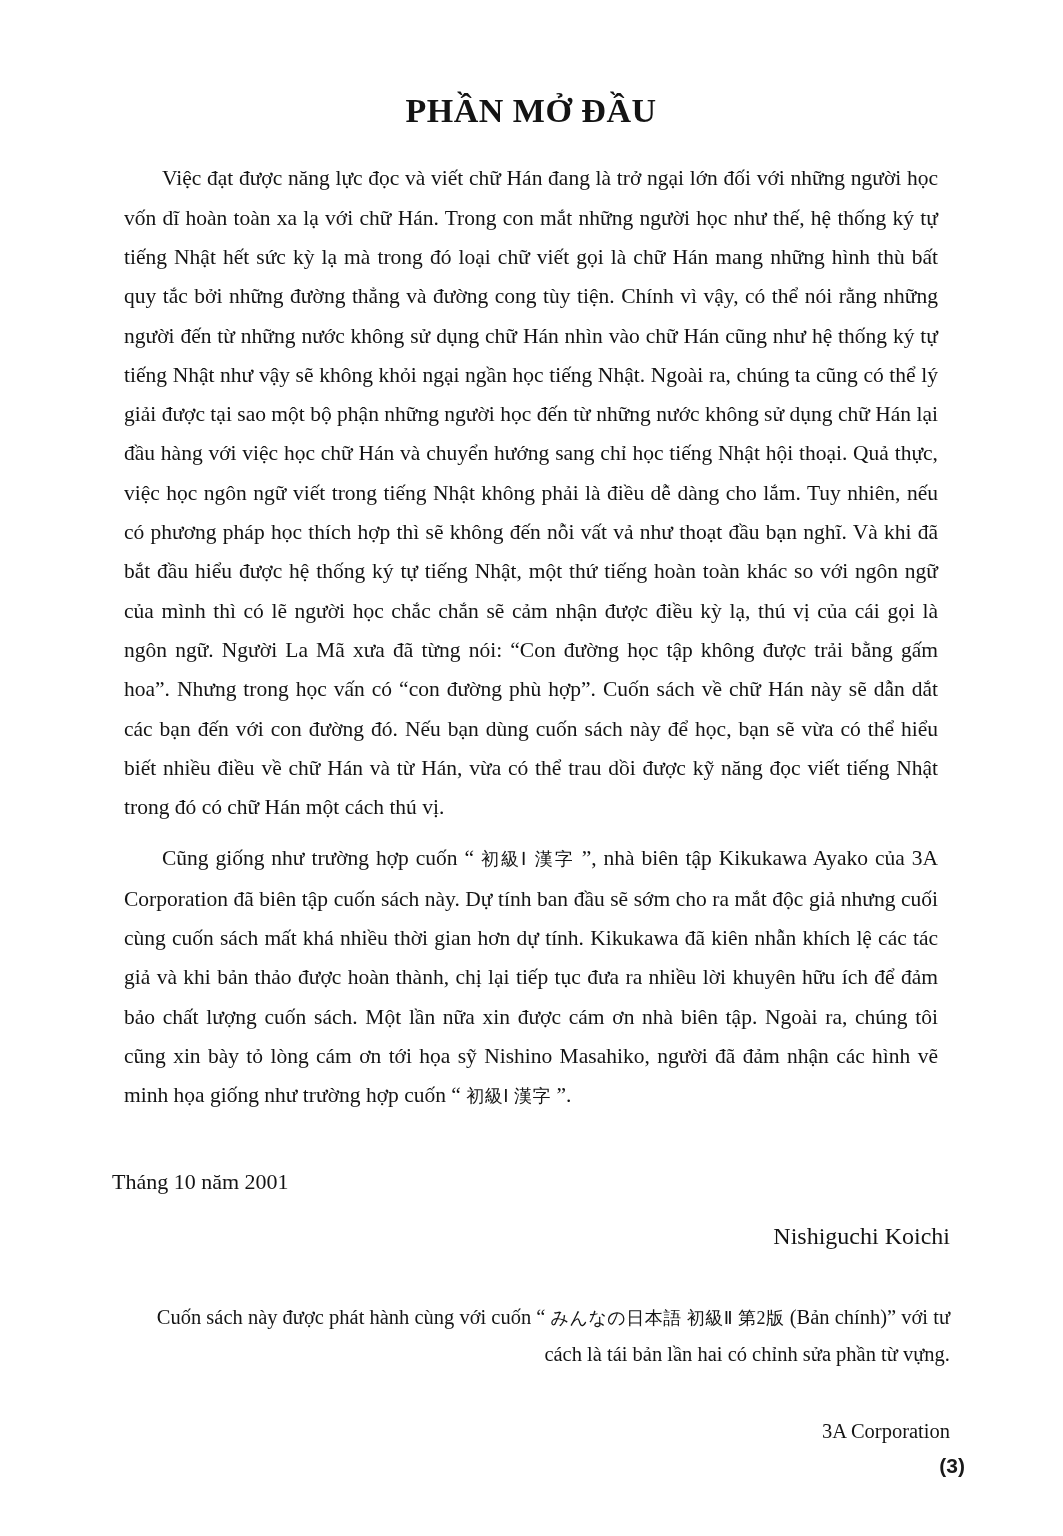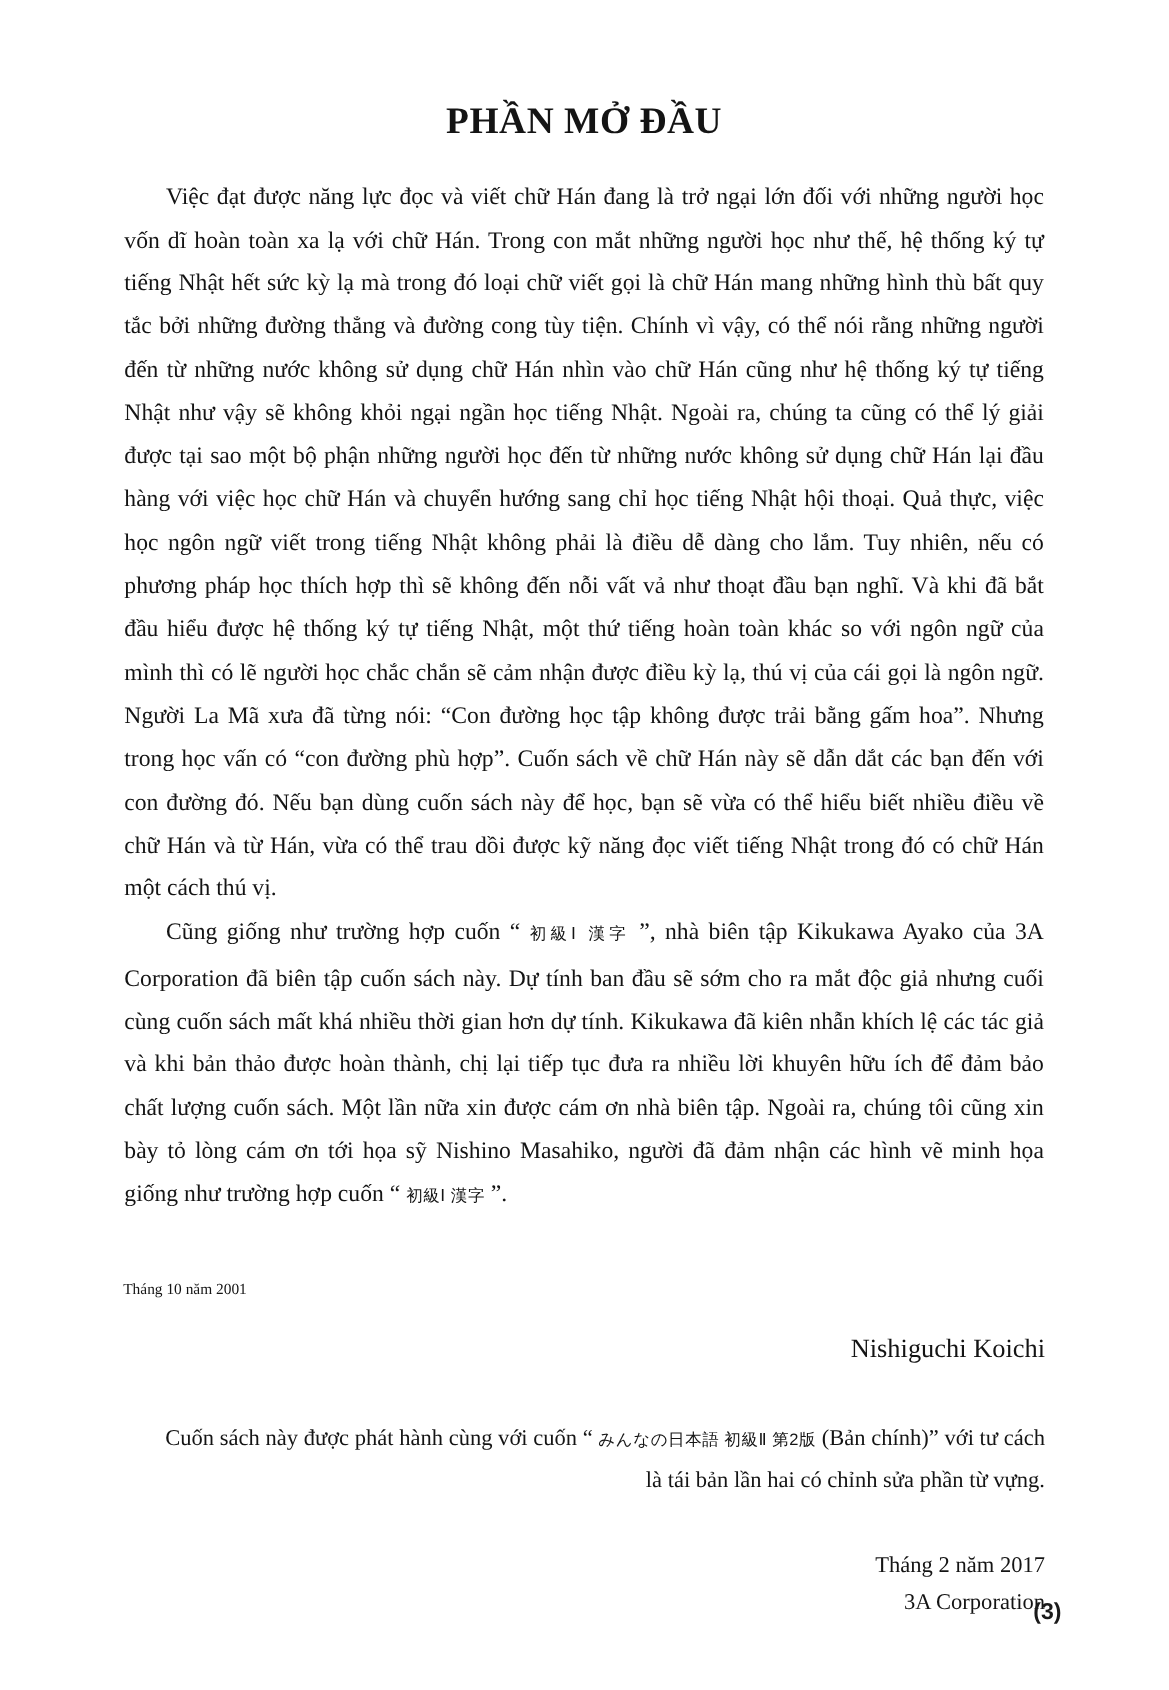--- a/index.html
+++ b/index.html
@@ -30,37 +30,37 @@
     font-weight: bold;
     letter-spacing: 0.5px;
     margin: 0 0 30px 0;
     line-height: 1.1;
   }
   .para {
     font-size: 21.5px;
     line-height: 39.3px;
     text-align: justify;
     text-justify: inter-word;
-    margin: 1px;
+    margin: 12px;
     text-indent: 38px;
     hyphens: none;
   }
   .para + .para {
     margin-top: 0px;
   }
   .jp {
-    font-family: Liberation Sans, sans-serif;
-    font-size: 15px;
+    font-family: Liberation Serif, serif;
+    font-size: 18px;
     letter-spacing: 0.5px;
   }
   .sig-block {
     margin-top: 48px;
   }
   .sig-left {
-    font-size: 14px;
+    font-size: 22px;
     line-height: 34px;
     text-align: left;
   }
   .sig-right {
     font-size: 24px;
     line-height: 34px;
     text-align: right;
     margin-top: 20px;
   }
   .note-block {
@@ -106,21 +106,20 @@
     <div class="sig-block">
       <div class="sig-left">Tháng 10 năm 2001</div>
       <div class="sig-right">Nishiguchi Koichi</div>
     </div>
 
     <div class="note-block">
       <p class="note-para"><span>Cuốn sách này được phát hành cùng với cuốn “ </span><span class="jp nowrap">みんなの日本語 初級Ⅱ 第2版</span><span> (Bản chính)” với tư cách là tái bản lần hai có chỉnh sửa phần từ vựng.</span></p>
     </div>
 
     <div class="closing">
-      <div>Tháng 2 năm 2017</div>
       <div>3A Corporation</div>
     </div>
 
   </div>
 
   <div class="page-number">(3)</div>
 
 </div>
 
 </body></html>

